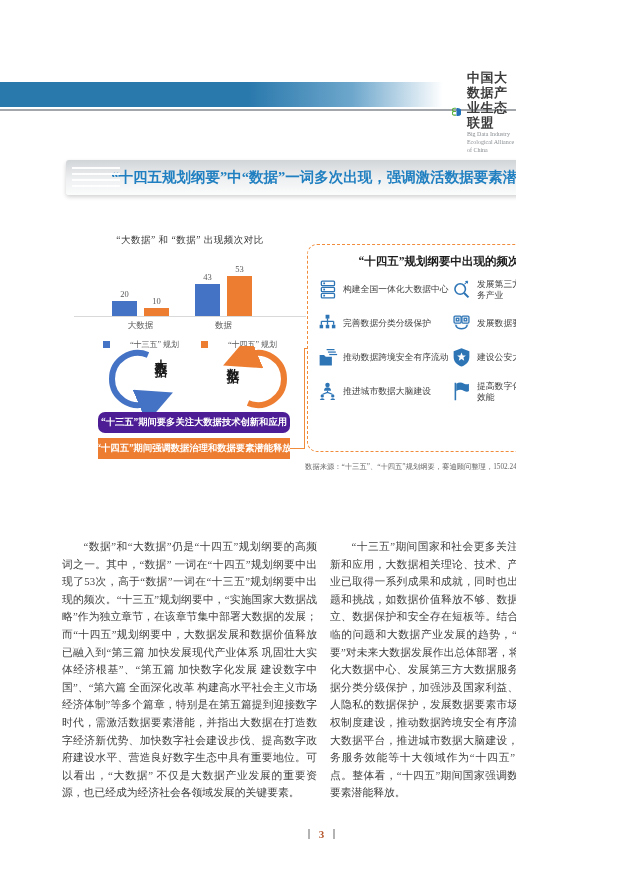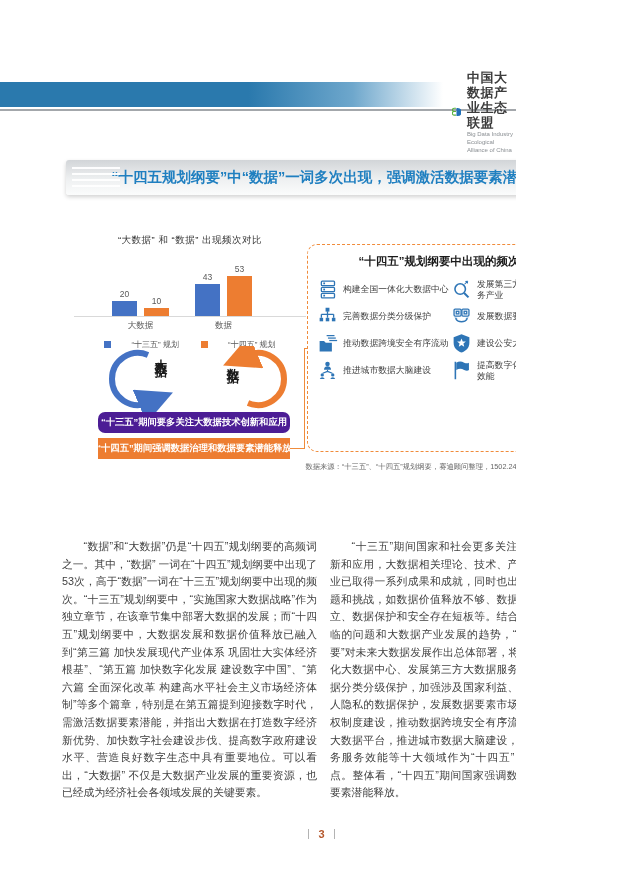--- a/index.html
+++ b/index.html
@@ -1,17 +1,17 @@
 <!DOCTYPE html>
 <html><head>
 <meta charset="utf-8">
 <style>
   html,body{margin:0;padding:0;background:#ffffff;}
   .page{position:relative;width:516px;height:874px;background:#fff;overflow:hidden;
-        font-family:Liberation Sans, sans-serif;color:#3f3f3f;}
+        font-family:Liberation Serif, serif;color:#3f3f3f;}
 
   
   .header-bar{position:absolute;left:0;top:82px;height:25px;width:452px;
     background:linear-gradient(to right,#2a79ad 0%,#2a79ad 55%,#6ea7cc 78%,rgba(255,255,255,0) 98%);}
   .header-rule{position:absolute;left:0;top:109px;height:2px;width:643px;background:#a3a7ab;}
   .logo{position:absolute;left:452px;top:70px;display:flex;align-items:center;gap:6px;}
   .logo svg{display:block;}
   .logo-cn{font-size:13px;font-weight:700;color:#3d3d3d;letter-spacing:.5px;line-height:15px;}
   .logo-en{font-size:6px;color:#8a8f93;line-height:8px;}
 
@@ -61,21 +61,21 @@
   .conn.h1{left:220px;top:220px;width:15px;height:1px;}
   .conn.v{left:234px;top:120px;width:1px;height:101px;}
   .conn.h2{left:234px;top:120px;width:4px;height:1px;}
   .conn-arrow{position:absolute;left:237px;top:116px;width:0;height:0;background:none;
     border-left:6px solid #f08c3c;border-top:4.5px solid transparent;border-bottom:4.5px solid transparent;}
 
   
   .panel{position:absolute;left:237px;top:16px;width:264px;height:208px;
     border:1.5px dashed #f08c3c;border-radius:10px;box-sizing:border-box;background:#fff;}
   .panel-title{text-align:center;font-size:11.5px;font-weight:700;color:#1a1a1a;margin:9px 0 7px;white-space:nowrap;}
-  .panel-grid{display:grid;grid-template-columns:134px 1fr;padding:0 6px 0 9px;}
+  .panel-grid{display:grid;grid-template-columns:134px 1fr;row-gap:7px;padding:0 6px 0 9px;}
   .p-item{display:flex;align-items:center;gap:5px;min-height:27px;}
   .p-item svg{flex:0 0 auto;display:block;}
   .p-item span{font-size:8.8px;line-height:10.5px;color:#404040;}
 
   .source{position:absolute;left:180px;top:234px;width:322px;text-align:center;font-size:7.3px;color:#666;white-space:nowrap;}
 
   
   .col{position:absolute;top:538px;width:255px;font-size:10.8px;line-height:17.6px;
     text-align:justify;text-indent:2em;color:#3f3f3f;}
   .col.left{left:62px;}

